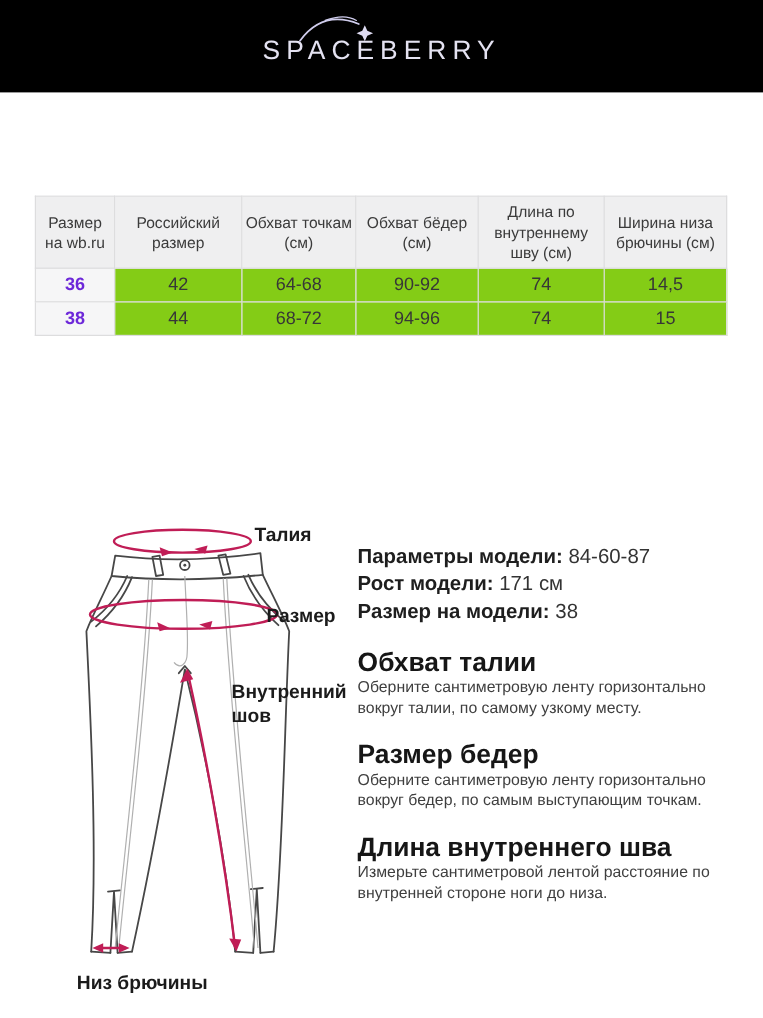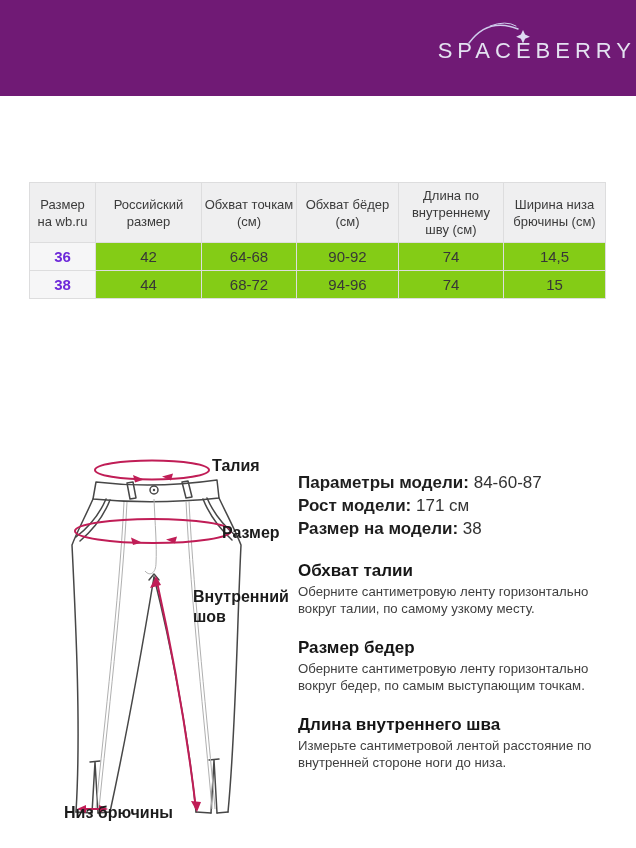--- a/index.html
+++ b/index.html
@@ -4,22 +4,22 @@
 <style>
   * { margin:0; padding:0; box-sizing:border-box; }
   html,body { background:#fff; }
   body {
     width:636px; height:848px;
     font-family:"Liberation Sans", sans-serif;
     color:#2c2c2c; overflow:hidden; position:relative;
   }
   
   .header {
-    height:96px; background:#701a75;
-    display:flex; align-items:center; justify-content:flex-end;
+    height:77px; background:#000000;
+    display:flex; align-items:center; justify-content:center;
   }
   .logo { position:relative; display:inline-block; margin-top:6px; }
   .logo-text {
     color:#e4e2f1; font-size:22px; font-weight:400;
     letter-spacing:5px; line-height:1;
   }
   .comet { position:absolute; left:28px; top:-26px; }
   
   table.size-table {
     border-collapse:collapse; table-layout:fixed;
@@ -42,28 +42,28 @@
   
   .guide { position:relative; margin-top:142px; height:433px; }
   .pants-svg { position:absolute; left:40px; top:0; }
   .diagram-label {
     position:absolute; font-size:16px; font-weight:700;
     color:#1b1b1b; line-height:1.22; white-space:nowrap;
   }
   .lbl-waist  { left:212px; top:15px;  }
   .lbl-hips   { left:222px; top:82px;  }
   .lbl-inseam { left:193px; top:146px; white-space:normal; width:102px; }
-  .lbl-hem    { left:64px;  top:362px; }
+  .lbl-hem    { left:64px;  top:388px; }
   
   .info { position:absolute; left:298px; top:0; width:322px; padding-top:30px; }
   .model-params { margin-bottom:11px; }
   .param-line { font-size:17px; line-height:23px; color:#333; }
   .param-line b { font-weight:700; color:#1e1e1e; }
   .measure-title {
-    font-size:17px; line-height:20px; font-weight:700;
+    font-size:22px; line-height:20px; font-weight:700;
     color:#161616; margin:21px 0 3px;
   }
   .measure-text { font-size:13.2px; line-height:16.5px; color:#3f3f3f; }
 </style>
 </head>
 <body>
 
 <div class="header">
   <div class="logo">
     <svg class="comet" width="82" height="38" viewBox="0 0 82 38">

